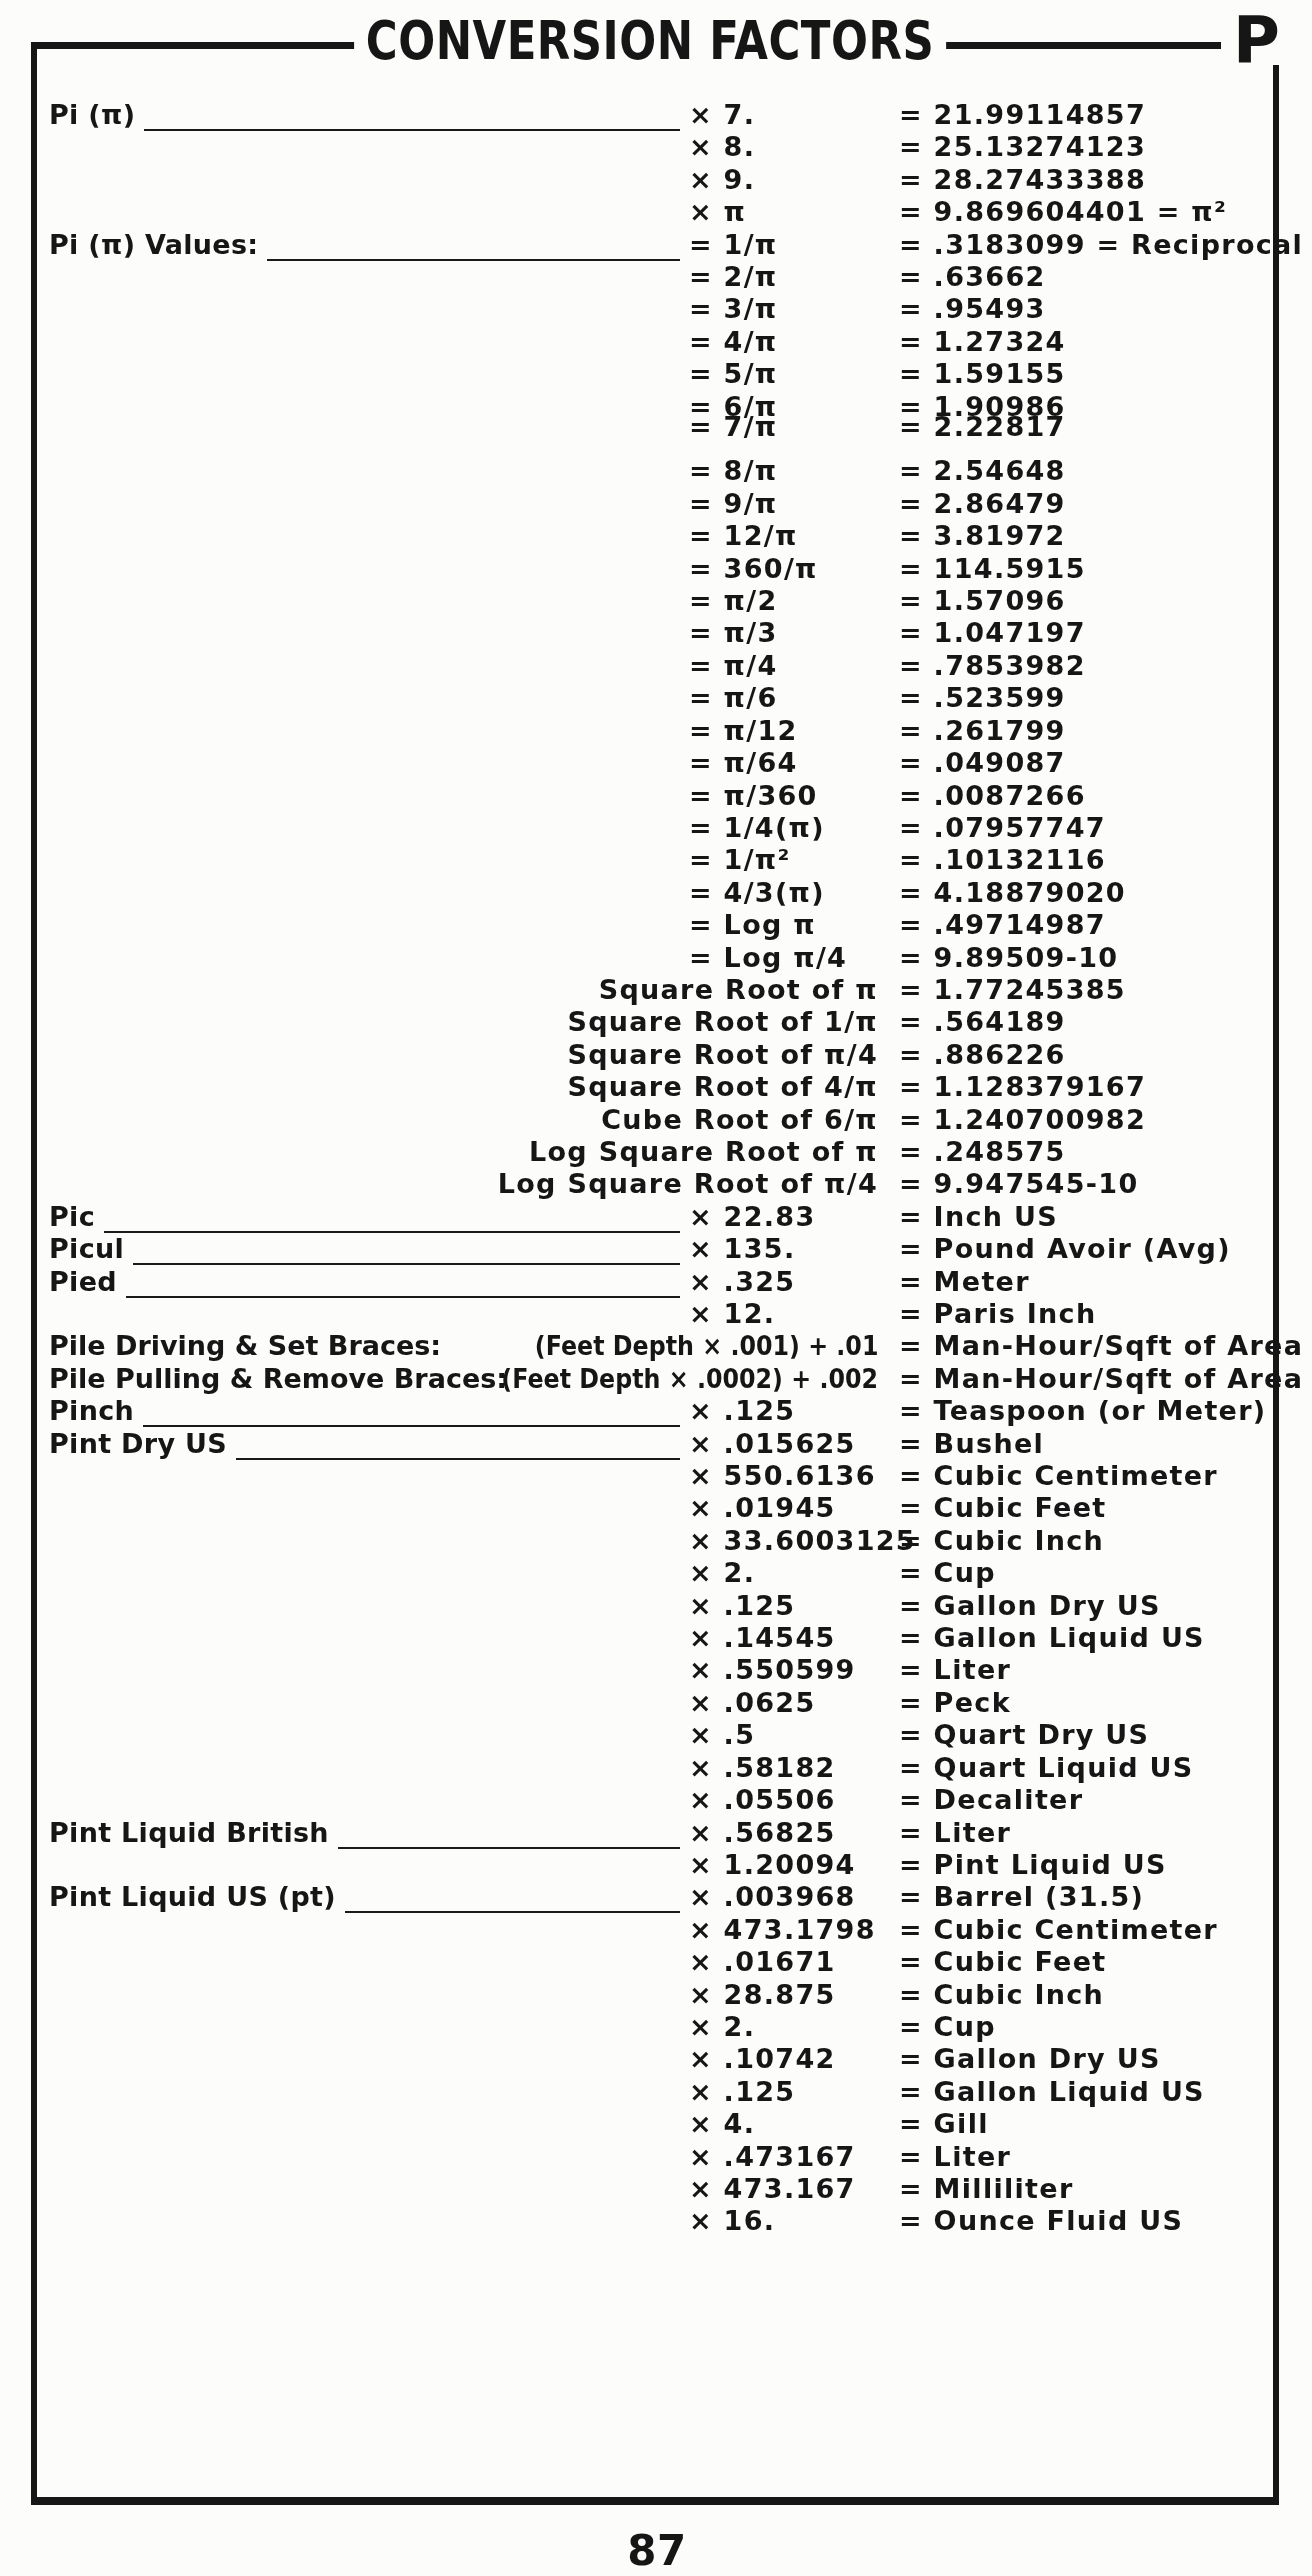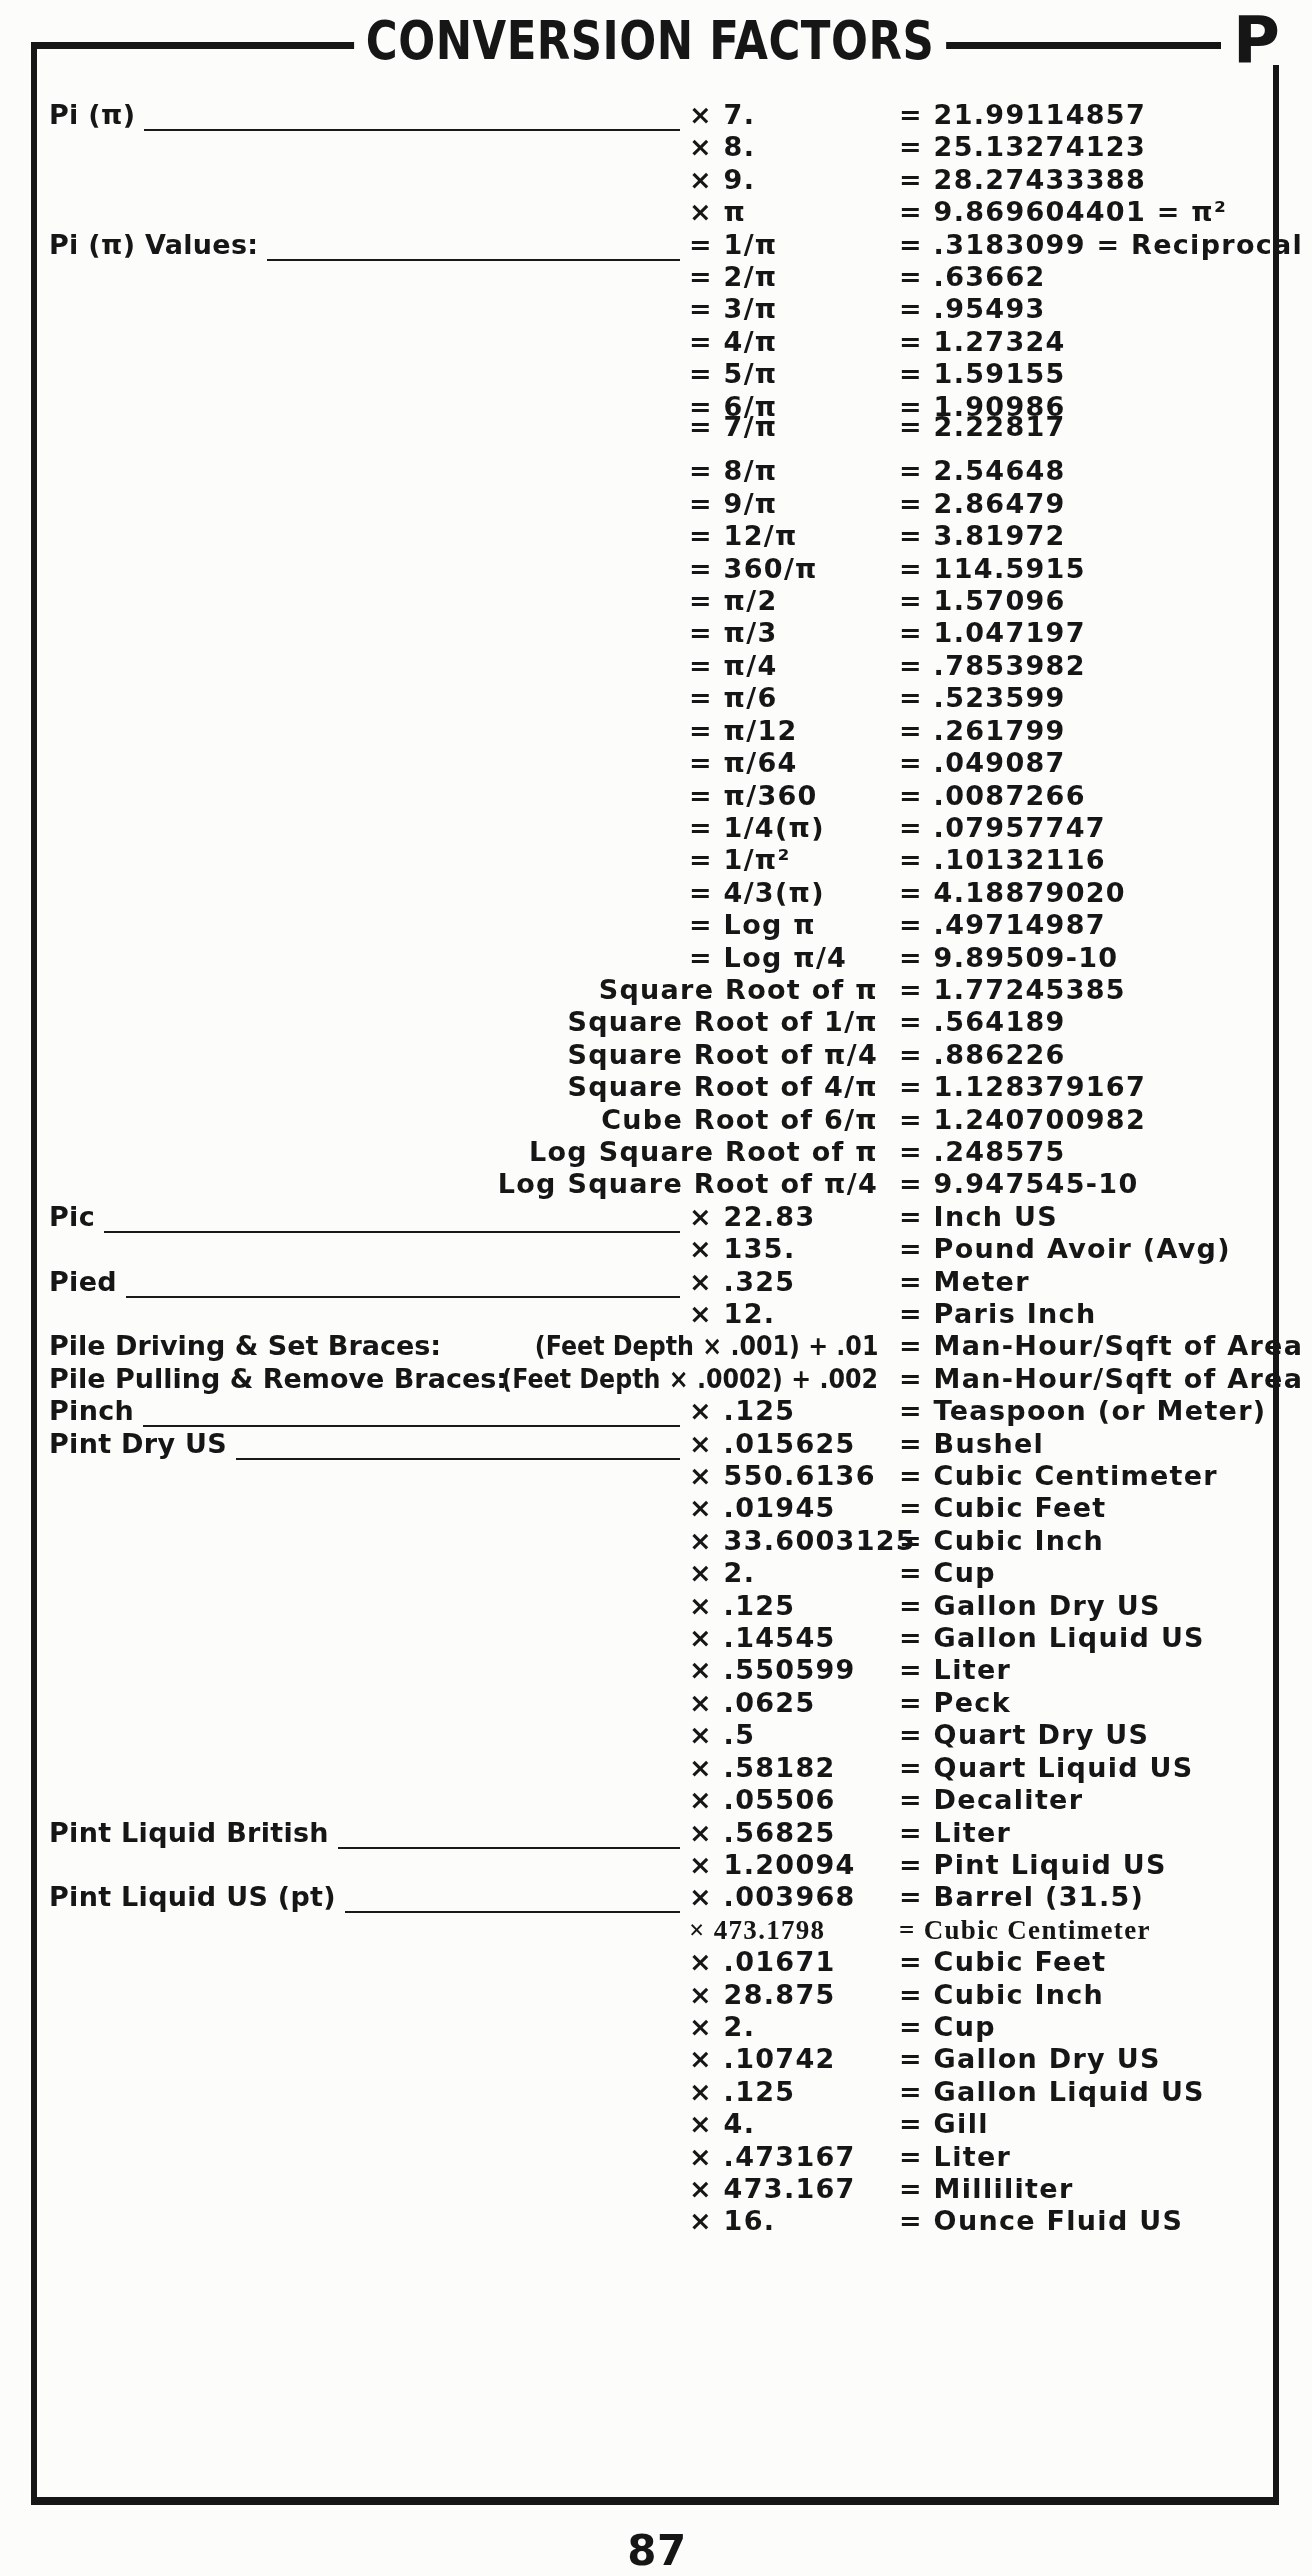--- a/index.html
+++ b/index.html
@@ -219,20 +219,24 @@
     </div>
     <div class="row" style="top: 1102px;">
       <div class="label-wrap">
         <span class="label-text">Pic</span>
         <span class="leader"></span>
       </div>
       <span class="mid">× 22.83</span>
       <span class="result">= Inch US</span>
     </div>
     <div class="row" style="top: 1134px;">
+      <div class="label-wrap">
+        <span class="label-text">Picul</span>
+        <span class="leader"></span>
+      </div>
       <span class="mid">× 135.</span>
       <span class="result">= Pound Avoir (Avg)</span>
     </div>
     <div class="row" style="top: 1167px;">
       <div class="label-wrap">
         <span class="label-text">Pied</span>
         <span class="leader"></span>
       </div>
       <span class="mid">× .325</span>
       <span class="result">= Meter</span>
@@ -328,21 +332,21 @@
       <span class="result">= Pint Liquid US</span>
     </div>
     <div class="row" style="top: 1782px;">
       <div class="label-wrap">
         <span class="label-text">Pint Liquid US (pt)</span>
         <span class="leader"></span>
       </div>
       <span class="mid">× .003968</span>
       <span class="result">= Barrel (31.5)</span>
     </div>
-    <div class="row" style="top: 1815px; font-family: Liberation Serif, serif;">
+    <div class="row" style="top: 1815px;">
       <span class="mid">× 473.1798</span>
       <span class="result">= Cubic Centimeter</span>
     </div>
     <div class="row" style="top: 1847px;">
       <span class="mid">× .01671</span>
       <span class="result">= Cubic Feet</span>
     </div>
     <div class="row" style="top: 1880px;">
       <span class="mid">× 28.875</span>
       <span class="result">= Cubic Inch</span>

